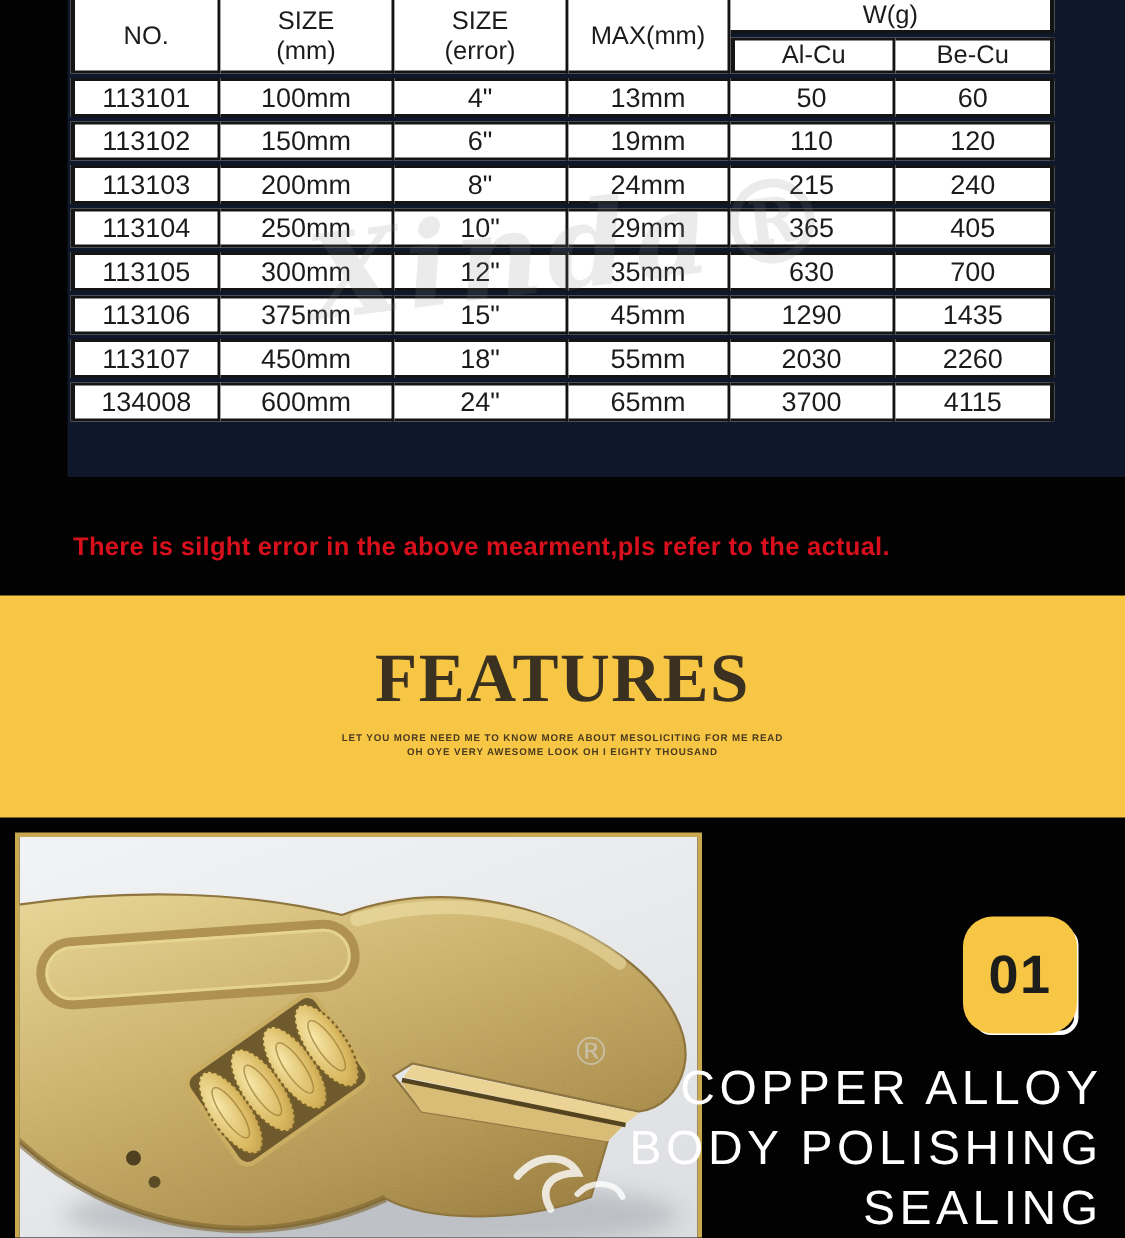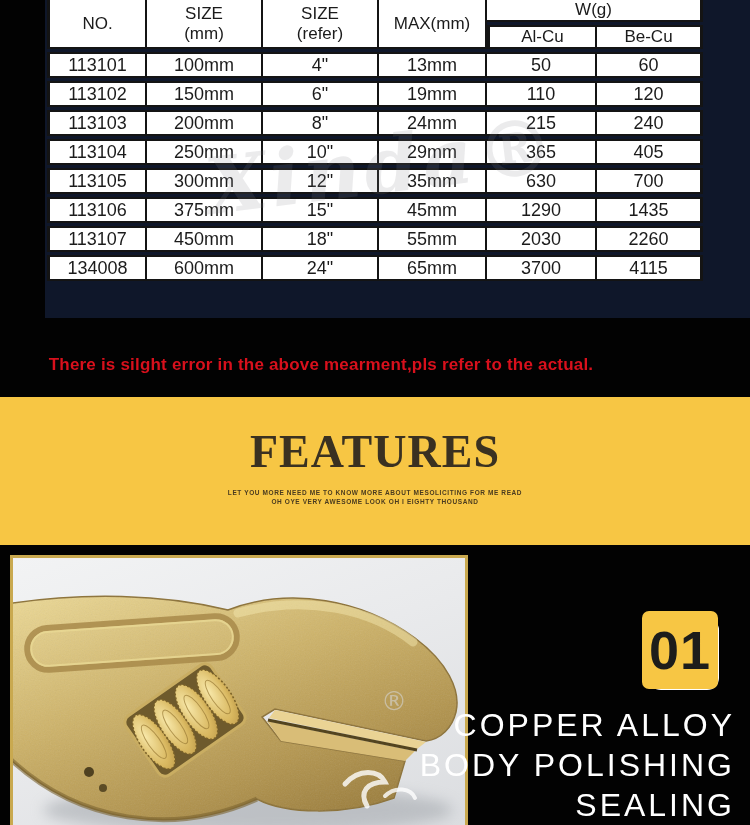--- a/index.html
+++ b/index.html
@@ -69,23 +69,23 @@
   }
   .photo svg{display:block;}
 
   .badge-wrap{position:absolute;left:642px;top:611px;width:76px;height:78px;}
   .badge-outline{
     position:absolute;left:7px;top:7px;width:64px;height:66px;
     border:3px solid #fff;border-radius:12px;
   }
   .badge{
     position:absolute;left:0;top:0;width:76px;height:78px;
-    background:var(--accent,#F7C644);border-radius:7px;
+    background:var(--accent,#F7C644);border-radius:20px;
     display:flex;align-items:center;justify-content:center;
-    font-size:54px;font-weight:800;color:#1D1D1B;letter-spacing:1px;
+    font-size:36px;font-weight:800;color:#1D1D1B;letter-spacing:1px;
   }
 
   .captions{
     position:absolute;right:15px;top:712px;
     display:flex;flex-direction:column;align-items:flex-end;gap:14px;
   }
   .captions span{
     color:#fff;font-size:32px;line-height:26px;letter-spacing:3px;
     font-weight:400;white-space:nowrap;
   }
@@ -110,21 +110,21 @@
           <th rowspan="2">
             <div class="hline">NO.</div>
 
           </th>
           <th rowspan="2">
             <div class="hline">SIZE</div>
             <div class="hline">(mm)</div>
           </th>
           <th rowspan="2">
             <div class="hline">SIZE</div>
-            <div class="hline">(refer)</div>
+            <div class="hline">(error)</div>
           </th>
           <th rowspan="2">
             <div class="hline">MAX(mm)</div>
 
           </th>
           <th colspan="2">W(g)</th>
         </tr>
         <tr class="hrow2">
           <th>Al-Cu</th>
           <th>Be-Cu</th>

